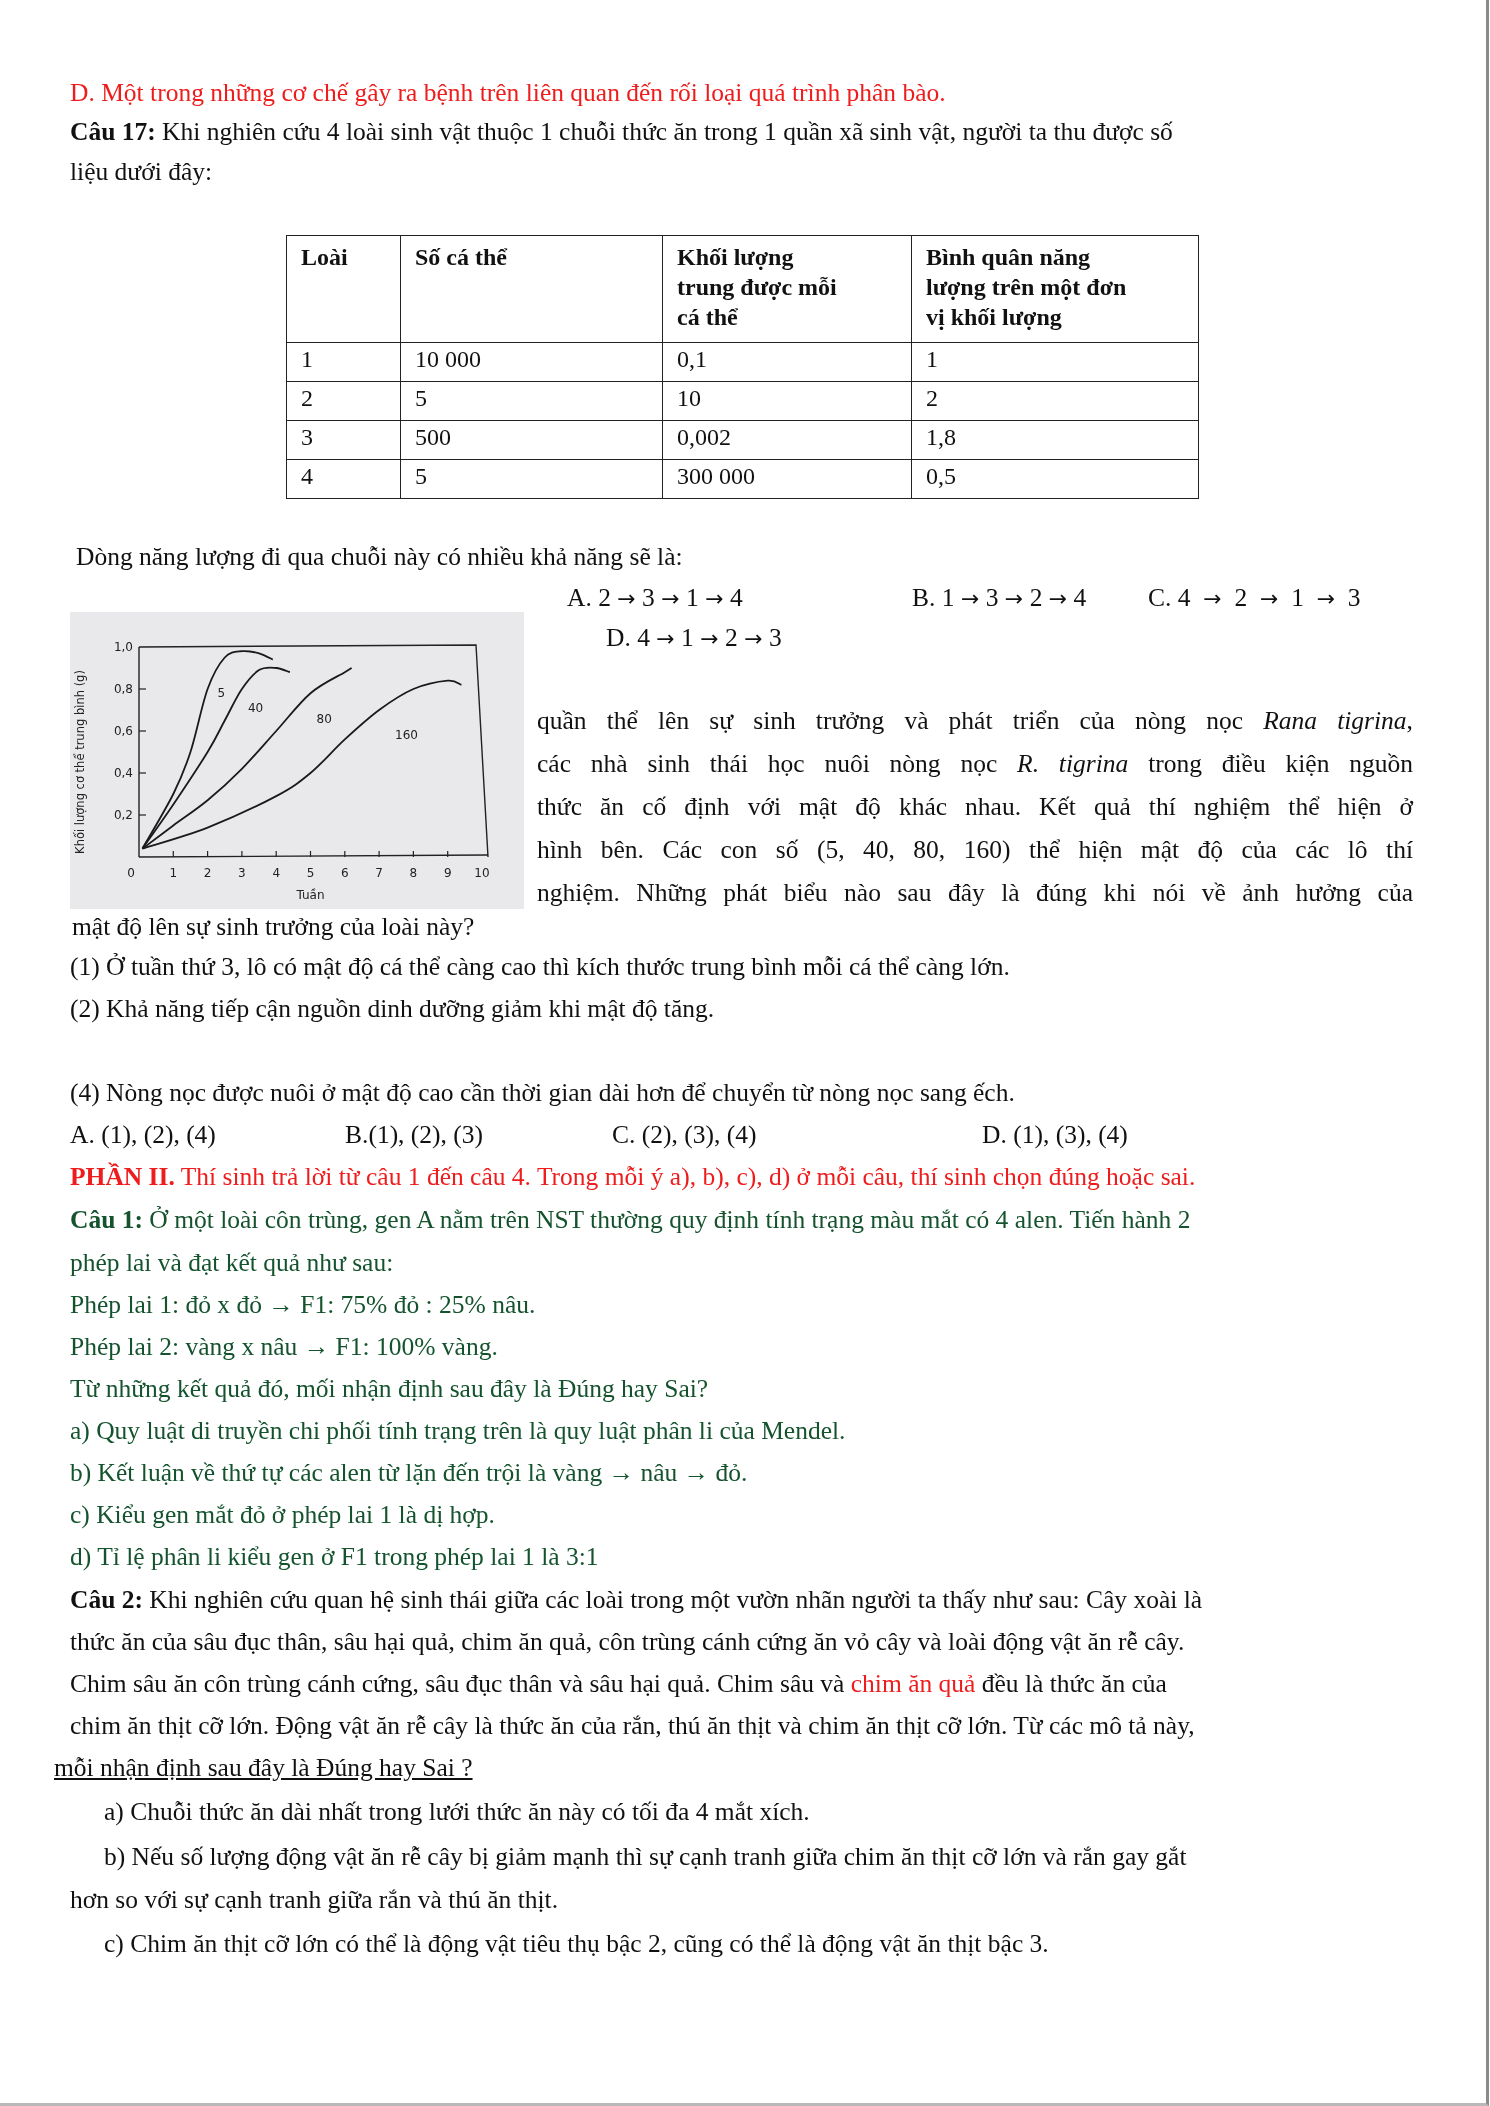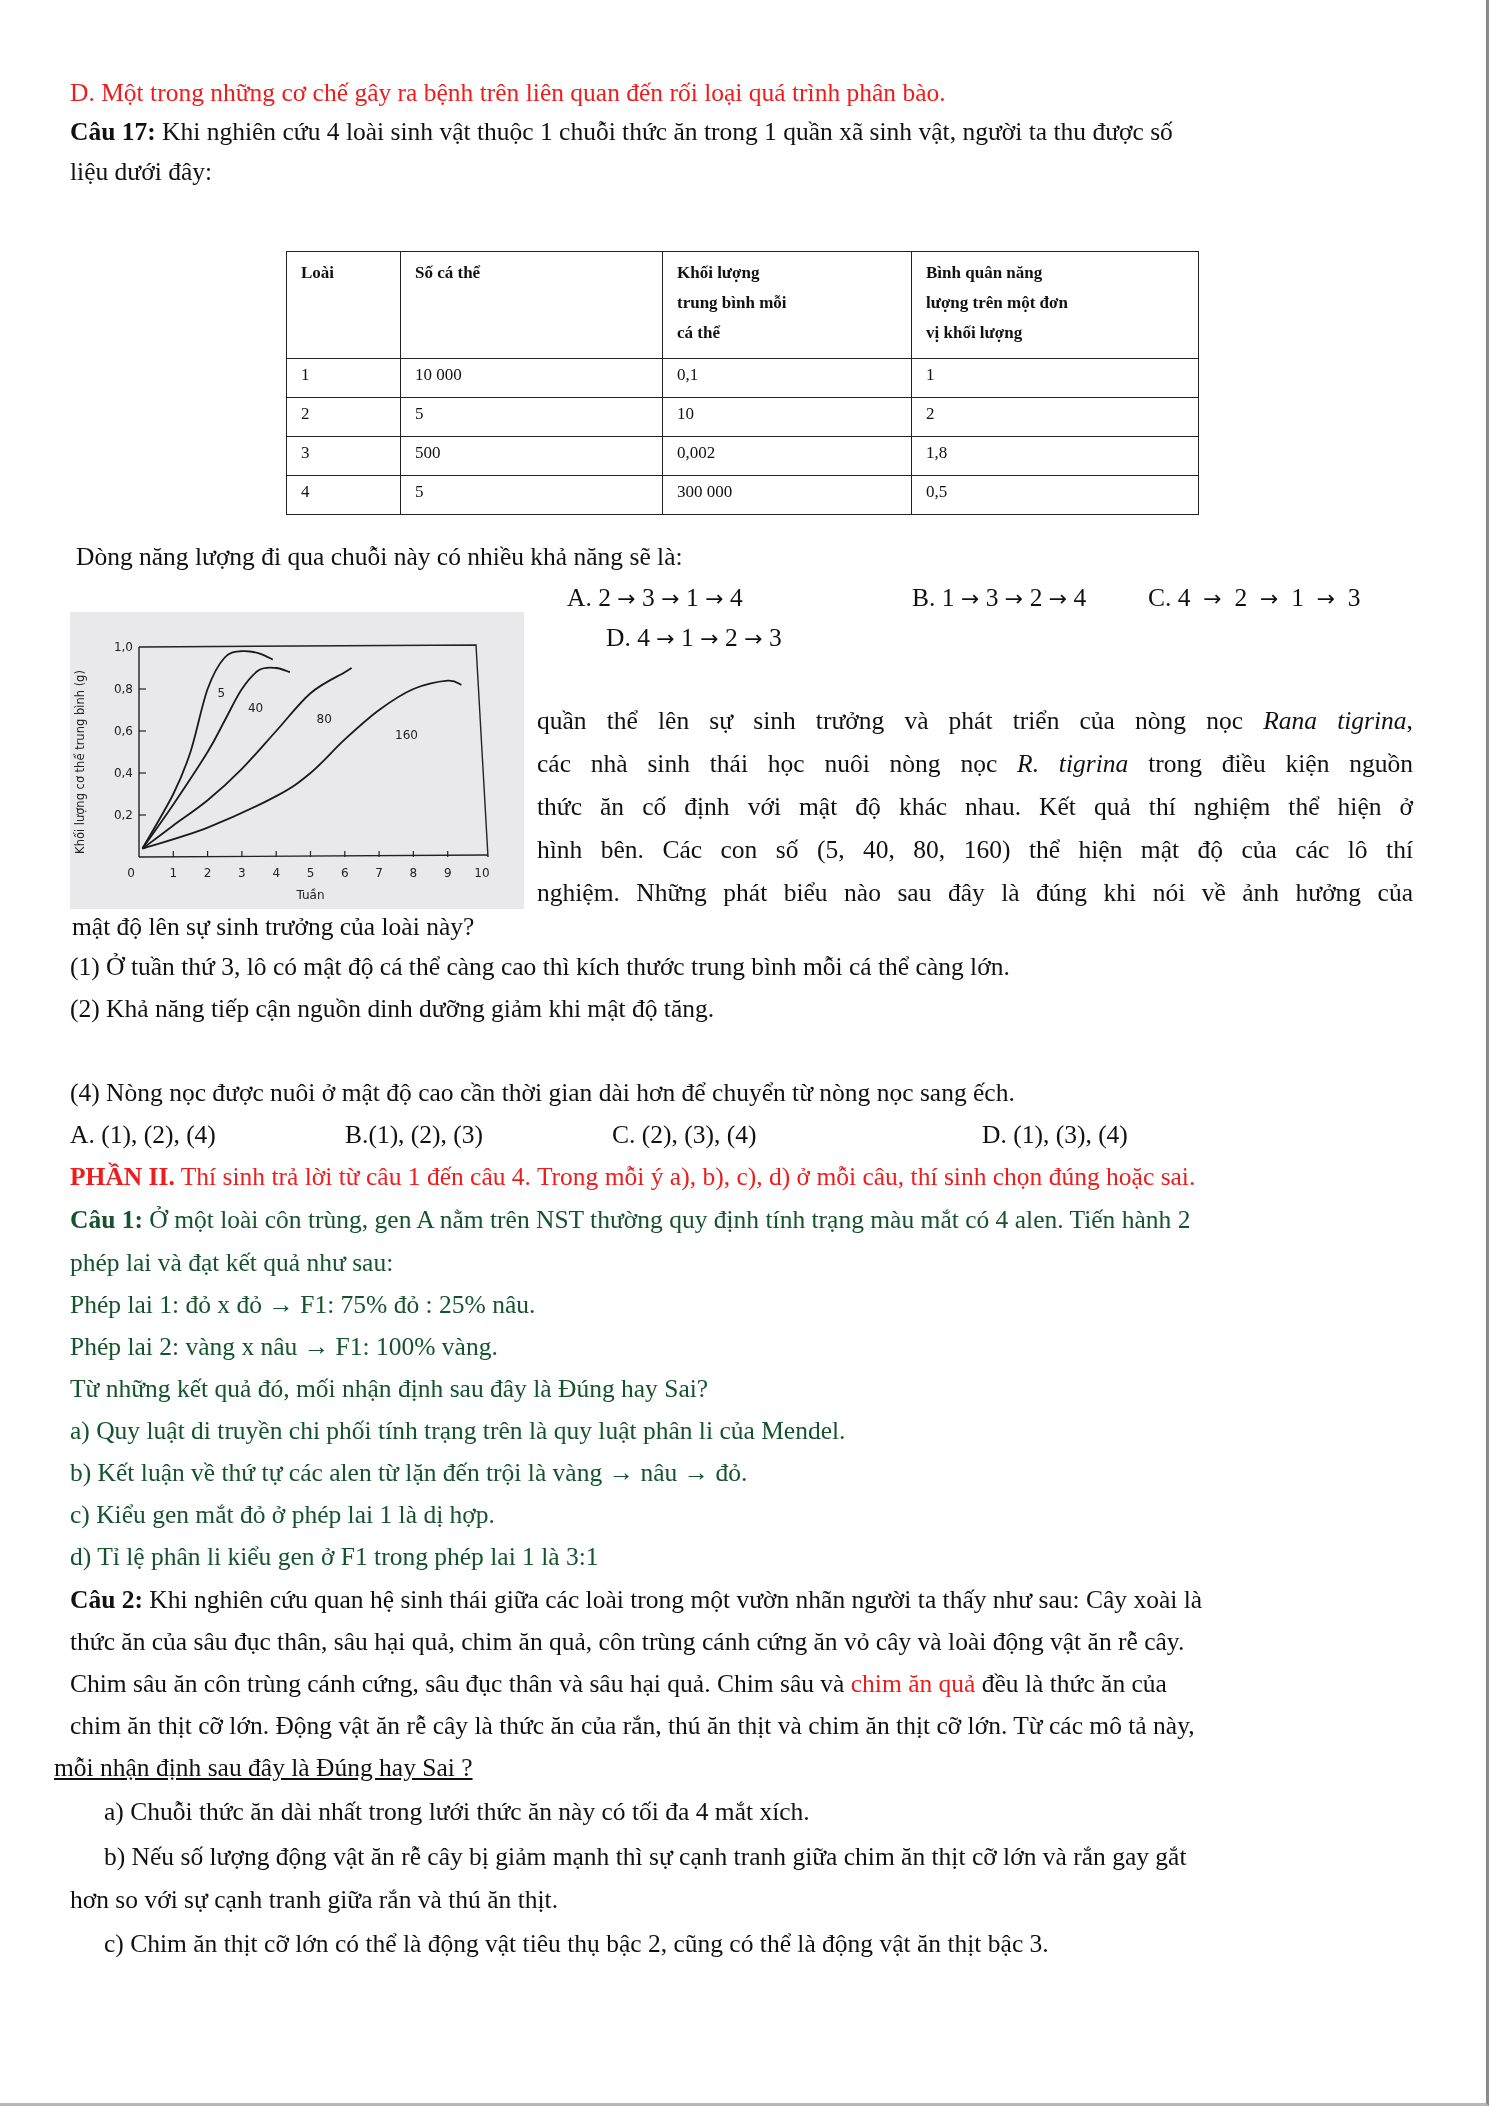--- a/index.html
+++ b/index.html
@@ -8,21 +8,21 @@
   .page { position:absolute; left:0; top:0; width:1486px; height:2103px; background:#fff;
           border-right:3px solid #8a8a8a; border-bottom:3px solid #b8b8b8; }
   .line { position:absolute; font-size:25.5px; line-height:30px; white-space:nowrap; }
   .red { color:#ee1c1c; }
   .green { color:#14532d; }
   b { font-weight:bold; }
   i { font-style:italic; }
   .just { white-space:normal; text-align:justify; text-align-last:justify; }
 
   table.data { position:absolute; left:286px; top:235px; border-collapse:collapse;
-               font-size:17px; line-height:30px;margin-top:16px; }
+               font-size:24px; line-height:30px; }
   table.data td, table.data th { border:1.5px solid #222; padding:1px 12px 4px 14px; vertical-align:top; text-align:left; }
   table.data th { font-weight:bold; padding-top:6px; padding-bottom:10px; }
   table.data td { height:33px; }
 
   .figure { position:absolute; left:70px; top:612px; width:454px; height:297px; background:#e9e9ec; }
   .figure svg { position:absolute; left:0; top:0; }
   .arrow { font-family:"DejaVu Sans", sans-serif; font-size:22px; }
 </style>
 </head>
 <body>
@@ -34,21 +34,21 @@
   <div class="line" style="left:70px; top:117px;">
     <b>Câu 17:</b><span> Khi nghiên cứu 4 loài sinh vật thuộc 1 chuỗi thức ăn trong 1 quần xã sinh vật, người ta thu được số</span>
   </div>
   <div class="line" style="left:70px; top:157px;">liệu dưới đây:</div>
 
   <table class="data">
     <thead>
       <tr>
         <th style="width:87px;"><span>Loài</span></th>
         <th style="width:235px;"><span>Số cá thể</span></th>
-        <th style="width:222px;"><span>Khối lượng</span><br><span>trung bình mỗi</span><br><span>cá thể</span></th>
+        <th style="width:222px;"><span>Khối lượng</span><br><span>trung được mỗi</span><br><span>cá thể</span></th>
         <th style="width:260px;"><span>Bình quân năng</span><br><span>lượng trên một đơn</span><br><span>vị khối lượng</span></th>
       </tr>
     </thead>
     <tbody>
       <tr>
         <td>1</td>
         <td>10 000</td>
         <td>0,1</td>
         <td>1</td>
       </tr>

